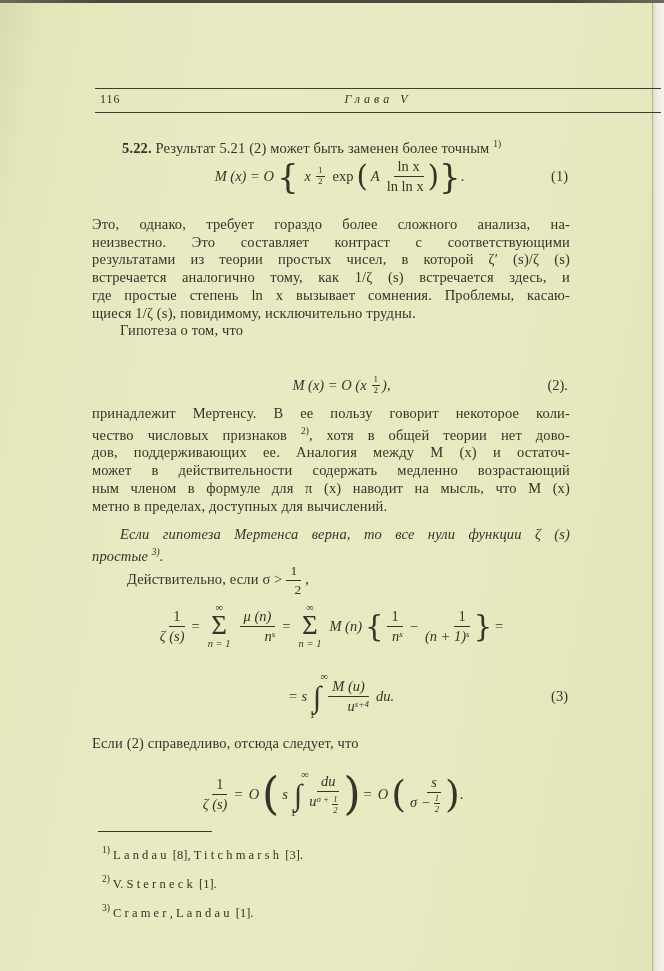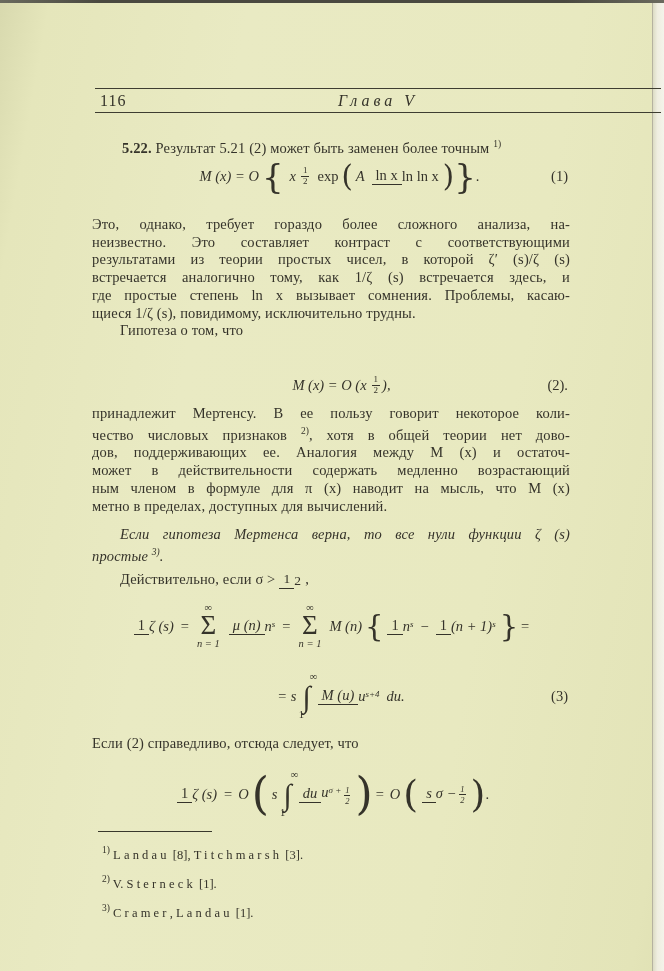--- a/index.html
+++ b/index.html
@@ -8,35 +8,35 @@
     background:linear-gradient(100deg,#d8d9ae 0%,#e5e6bb 6%,#e9eac3 30%,#e8e9c0 70%,#e3e4b8 96%,#e0e1b4 100%);
     font-family:"Liberation Serif","DejaVu Serif",serif;
     color:#35332a;
   }
   .top-edge{position:absolute;top:0;left:0;width:100%;height:3px;
     background:linear-gradient(to right,#6a6a5e,#4a4940 15%,#4a4940 85%,#6a6a5e);}
   .right-edge{position:absolute;top:3px;right:0;width:11px;height:968px;
     background:linear-gradient(to right,#dcdcc4,#efeee0 40%,#f4f3ea);
     border-left:1px solid #b5b2a0;}
   .rule{position:absolute;left:95px;width:566px;height:0;border-top:1.6px solid #3e3d31;}
-  .hdr{position:absolute;left:95px;width:566px;top:92px;height:18px;font-size:16px;}
+  .hdr{position:absolute;left:95px;width:566px;top:92px;height:18px;font-size:12px;}
   .hdr .pgnum{position:absolute;left:5px;top:0;letter-spacing:1px;}
   .hdr .chapter{display:block;text-align:center;font-style:italic;letter-spacing:4px;}
   .bl{position:absolute;left:92px;width:478px;font-size:14.5px;line-height:17.7px;letter-spacing:0.15px;}
   .jl{text-align:justify;text-align-last:justify;}
   .ll{text-align:left;}
   .ind{text-indent:28px;}
   .it{font-style:italic;}
   .bold{font-weight:bold;}
   .sup{font-size:9.5px;vertical-align:6px;letter-spacing:0;}
   .eqrow{position:absolute;left:92px;width:478px;display:flex;justify-content:center;align-items:center;font-size:14.5px;}
   .eqtag{position:absolute;right:2px;top:50%;transform:translateY(-50%);font-size:14.5px;font-style:normal;}
   .m{font-style:italic;}
   .rm{font-style:normal;}
-  .fr{display:inline-flex;flex-direction:row;align-items:center;vertical-align:middle;margin:0 4px;line-height:1.15;}
+  .fr{display:inline-flex;flex-direction:column;align-items:flex-end;vertical-align:middle;margin:0 4px;line-height:1.15;}
   .fr .n{padding:0 4px 1px 4px;border-bottom:1.3px solid #35332a;white-space:nowrap;}
   .fr .d{padding-top:1px;white-space:nowrap;}
   .supfr{display:inline-flex;flex-direction:column;align-items:center;font-size:9px;line-height:1.05;vertical-align:7px;margin:0 2px;}
   .supfr .n{padding:0 2px;border-bottom:1px solid #35332a;}
   .tfr{display:inline-flex;flex-direction:column;align-items:center;font-size:8.5px;line-height:1.05;vertical-align:middle;margin:0 1px 0 3px;}
   .tfr .n{padding:0 1px;border-bottom:1px solid #35332a;}
   .bigop{display:inline-flex;flex-direction:column;align-items:center;font-size:10.5px;line-height:1;margin:0 5px;font-style:normal;}
   .bigop .sym{font-size:27px;line-height:0.95;font-style:normal;}
   .bigop .lo{font-style:italic;}
   .intop{display:inline-flex;flex-direction:column;align-items:center;font-size:10.5px;line-height:1;margin:0 3px;font-style:normal;}
@@ -124,21 +124,21 @@
     <div class="jl">ным членом в формуле для π (x) наводит на мысль, что M (x)</div>
     <div class="ll">метно в пределах, доступных для вычислений.</div>
   </div>
 
   <div class="bl it" style="top:526px">
     <div class="jl ind">Если гипотеза Мертенса верна, то все нули функции ζ (s)</div>
     <div class="ll"><span>простые </span><span class="sup">3)</span><span>.</span></div>
   </div>
 
   <div class="bl ll" style="top:563px;height:34px;display:flex;align-items:center">
-    <span style="margin-left:28px">Действительно,  если  σ &gt;</span>
+    <span style="margin-left:35px">Действительно,  если  σ &gt;</span>
     <span class="fr" style="font-size:13.5px">
         <span class="n">1</span>
         <span class="d">2</span>
       </span>
       <span>,</span>
   </div>
 
   <div class="eqrow" style="top:600px;height:52px">
     <span class="fr">
         <span class="n rm">1</span>

